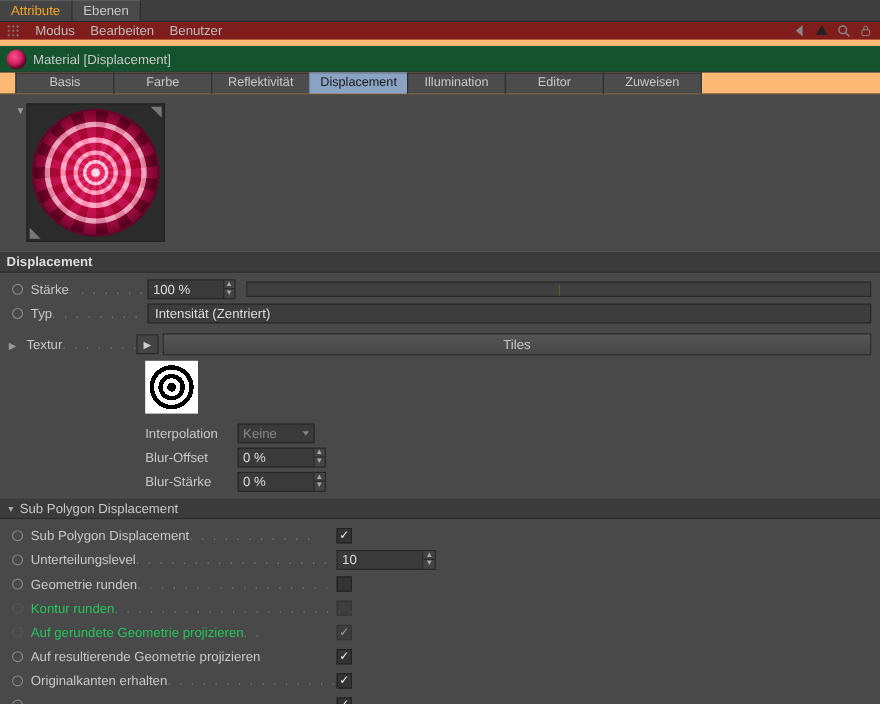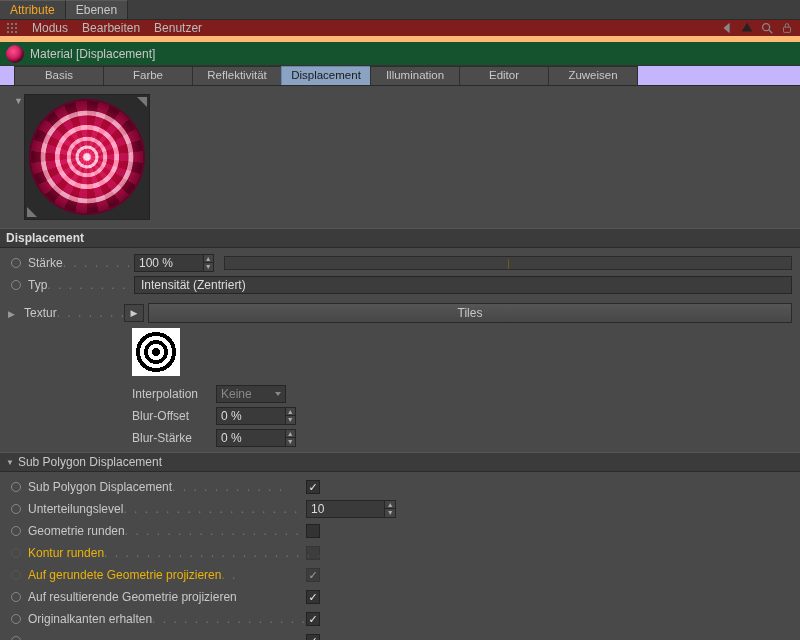--- a/index.html
+++ b/index.html
@@ -7,21 +7,21 @@
   .tab-bar { display: flex; background: #3e3e3e; height: 20px; border-bottom: 1px solid #2a2a2a; }
   .tab { padding: 2px 10px; background: #4a4a4a; border-right: 1px solid #2a2a2a; border-top:1px solid #5a5a5a; cursor:pointer;}
   .tab.active { background: #444; color: #f6a623; }
   .menu-bar { display: flex; align-items: center; height: 22px; background: #7f1d1d; border-bottom: 6px solid #fdba74; padding: 0 6px; gap: 14px;}
   .menu-bar .grip { width: 12px; height: 12px; background-image: radial-gradient(#777 1px, transparent 1px); background-size: 4px 4px; }
   .menu-item { color:#bbb; cursor:pointer;}
   .menu-right { margin-left:auto; display:flex; gap:6px; align-items:center;}
   .icon-svg { width:14px; height:14px; }
   .title-row { display:flex; align-items:center; height:24px; background:#14532d; padding:0 6px; gap:6px; border-bottom:1px solid #333;}
   .mat-icon { width:18px; height:18px; border-radius:50%; background: radial-gradient(circle at 40% 35%, #ff4d8a 0%, #c31558 55%, #6b0830 100%); box-shadow: inset -2px -2px 3px rgba(0,0,0,.5);}
-  .prop-tabs { display:flex; background:#c4b5fd; height:20px; border-bottom:1px solid #2a2a2a; padding-left:14px;}
+  .prop-tabs { display:flex; background:#fdba74; height:20px; border-bottom:1px solid #2a2a2a; padding-left:14px;}
   .ptab { width:90px; text-align:center; padding:2px 0; background:#4c4c4c; border:1px solid #2e2e2e; border-bottom:none; margin-right:-1px; cursor:pointer; font-size:11.5px;}
   .ptab.selected { background:#8aa3c2; color:#1a1a1a; border-color:#6b85a5;}
   .preview-area { padding:8px 14px; }
   .preview-wrap { display:flex; align-items:flex-start; }
   .disclose { width:10px; color:#999; font-size:9px; padding-top:2px; cursor:pointer;}
   .preview-box { width:126px; height:126px; background:#2b2b2b; border:1px solid #222; display:flex; align-items:center; justify-content:center; position:relative;}
   .preview-box::before, .preview-box::after { content:""; position:absolute; width:0;height:0; }
   .preview-box::before { left:2px; bottom:2px; border-left:10px solid #777; border-top:10px solid transparent;}
   .preview-box::after { right:2px; top:2px; border-right:10px solid #777; border-bottom:10px solid transparent;}
   .rosette { width:112px; height:112px; border-radius:50%; background:
@@ -30,21 +30,21 @@
      filter: contrast(1.1);
      position:relative;
   }
   .rosette::after{content:"";position:absolute;inset:0;border-radius:50%;background:repeating-conic-gradient(rgba(0,0,0,.25) 0deg 12deg, rgba(255,255,255,.06) 12deg 24deg); mix-blend-mode:overlay;}
   .section-hdr { background:#3b3b3b; padding:2px 6px; font-weight:bold; color:#ddd; border-top:1px solid #555; border-bottom:1px solid #2a2a2a;}
   .group { padding: 4px 8px 4px 8px; background:#494949;}
   .row { display:flex; align-items:center; height:22px; gap:4px;}
   .anim-dot { width:10px; height:10px; border:1px solid #888; border-radius:50%; margin:0 3px; flex-shrink:0; cursor:pointer;}
   .anim-dot.disabled { border-color:#555;}
   .lbl { white-space:nowrap; }
-  .lbl.disabled { color:#eab308;}
+  .lbl.disabled { color:#22c55e;}
   .dots { flex:0 0 auto; color:#777; letter-spacing:2px; overflow:hidden;}
   .num-field { display:flex; align-items:center; background:#3a3a3a; border:1px solid #262626; height:18px;}
   .num-field input { background:transparent; border:none; color:#ddd; width:100%; padding:0 4px; outline:none; font-size:12px;}
   .spin { width:12px; display:flex; flex-direction:column; border-left:1px solid #262626;}
   .spin div{ height:8px; font-size:7px; line-height:7px; text-align:center; color:#aaa; cursor:pointer; background:#444;}
   .spin div:first-child{border-bottom:1px solid #262626;}
   .slider-track { flex:1; height:14px; background:#3f3f3f; border:1px solid #2a2a2a; position:relative; margin-left:6px;}
   .slider-track::after{content:"";position:absolute; left:50%; top:2px; width:1px; height:10px; background:#6b5a1e;}
   .wide-field { flex:1; background:#3c3c3c; border:1px solid #262626; height:18px; padding:1px 6px; color:#ddd;}
   .arrow-btn { width:20px; height:18px; background:#444; border:1px solid #2a2a2a; display:flex; align-items:center; justify-content:center; font-size:9px; cursor:pointer; color:#ccc;}

